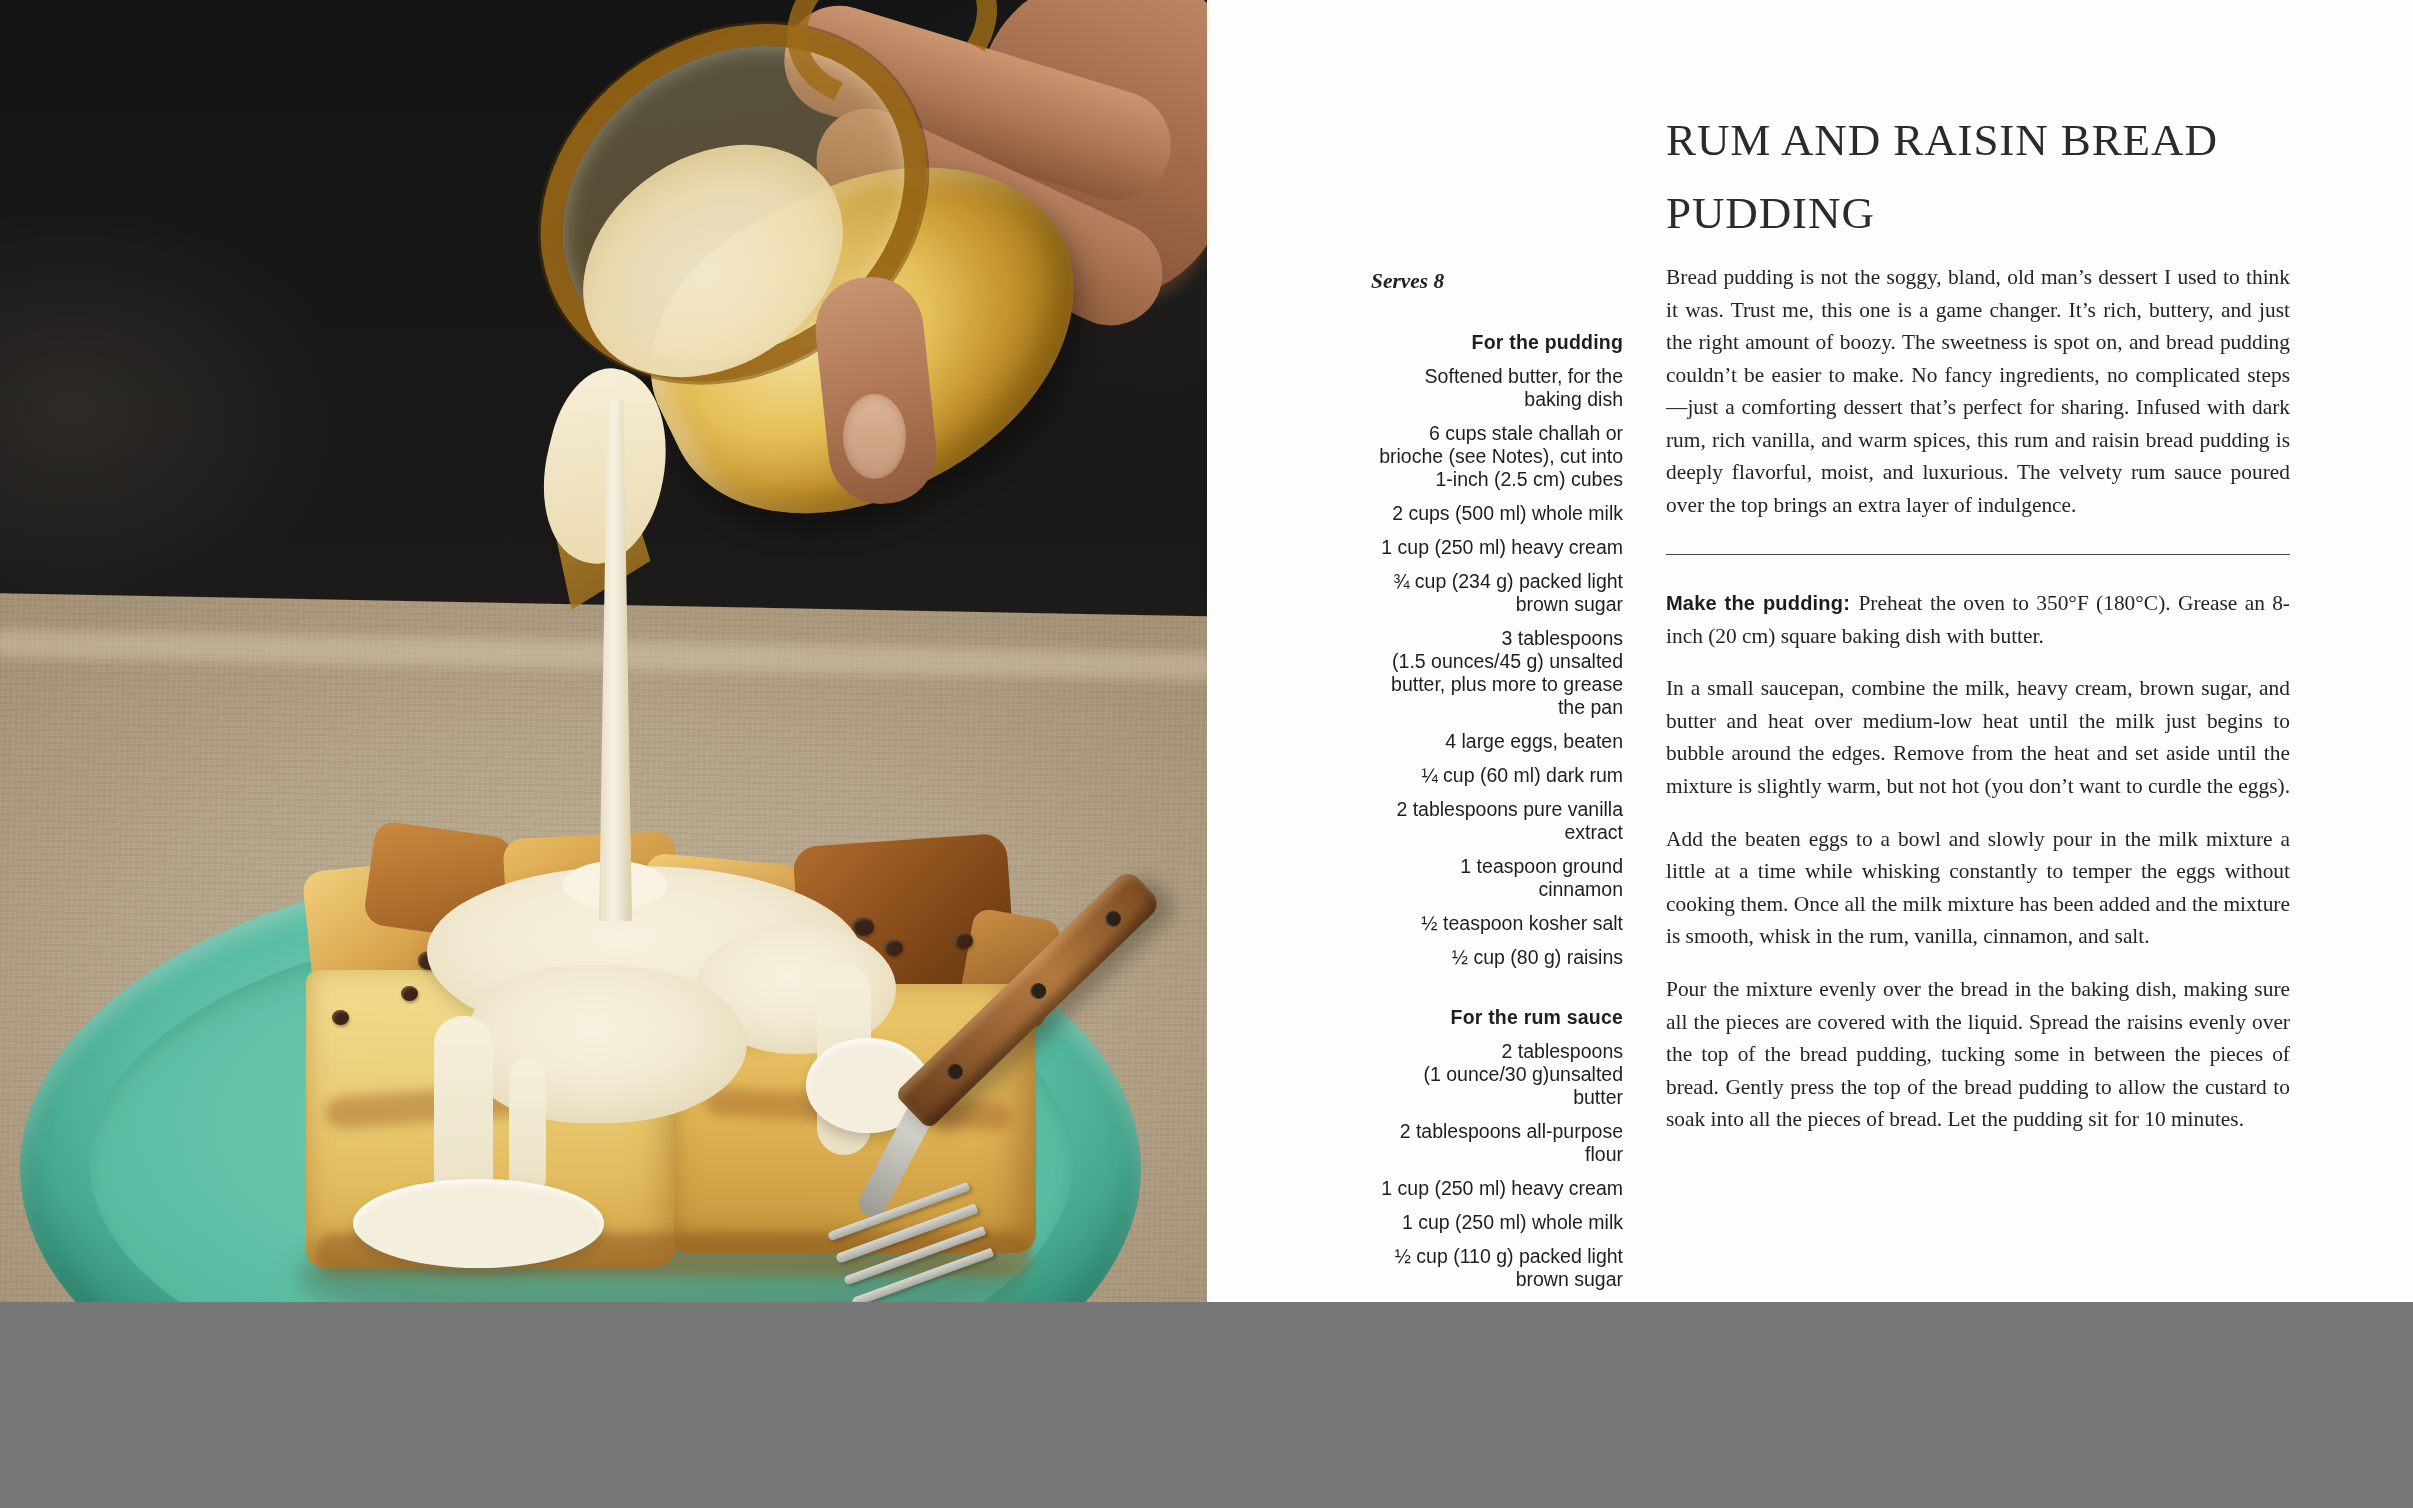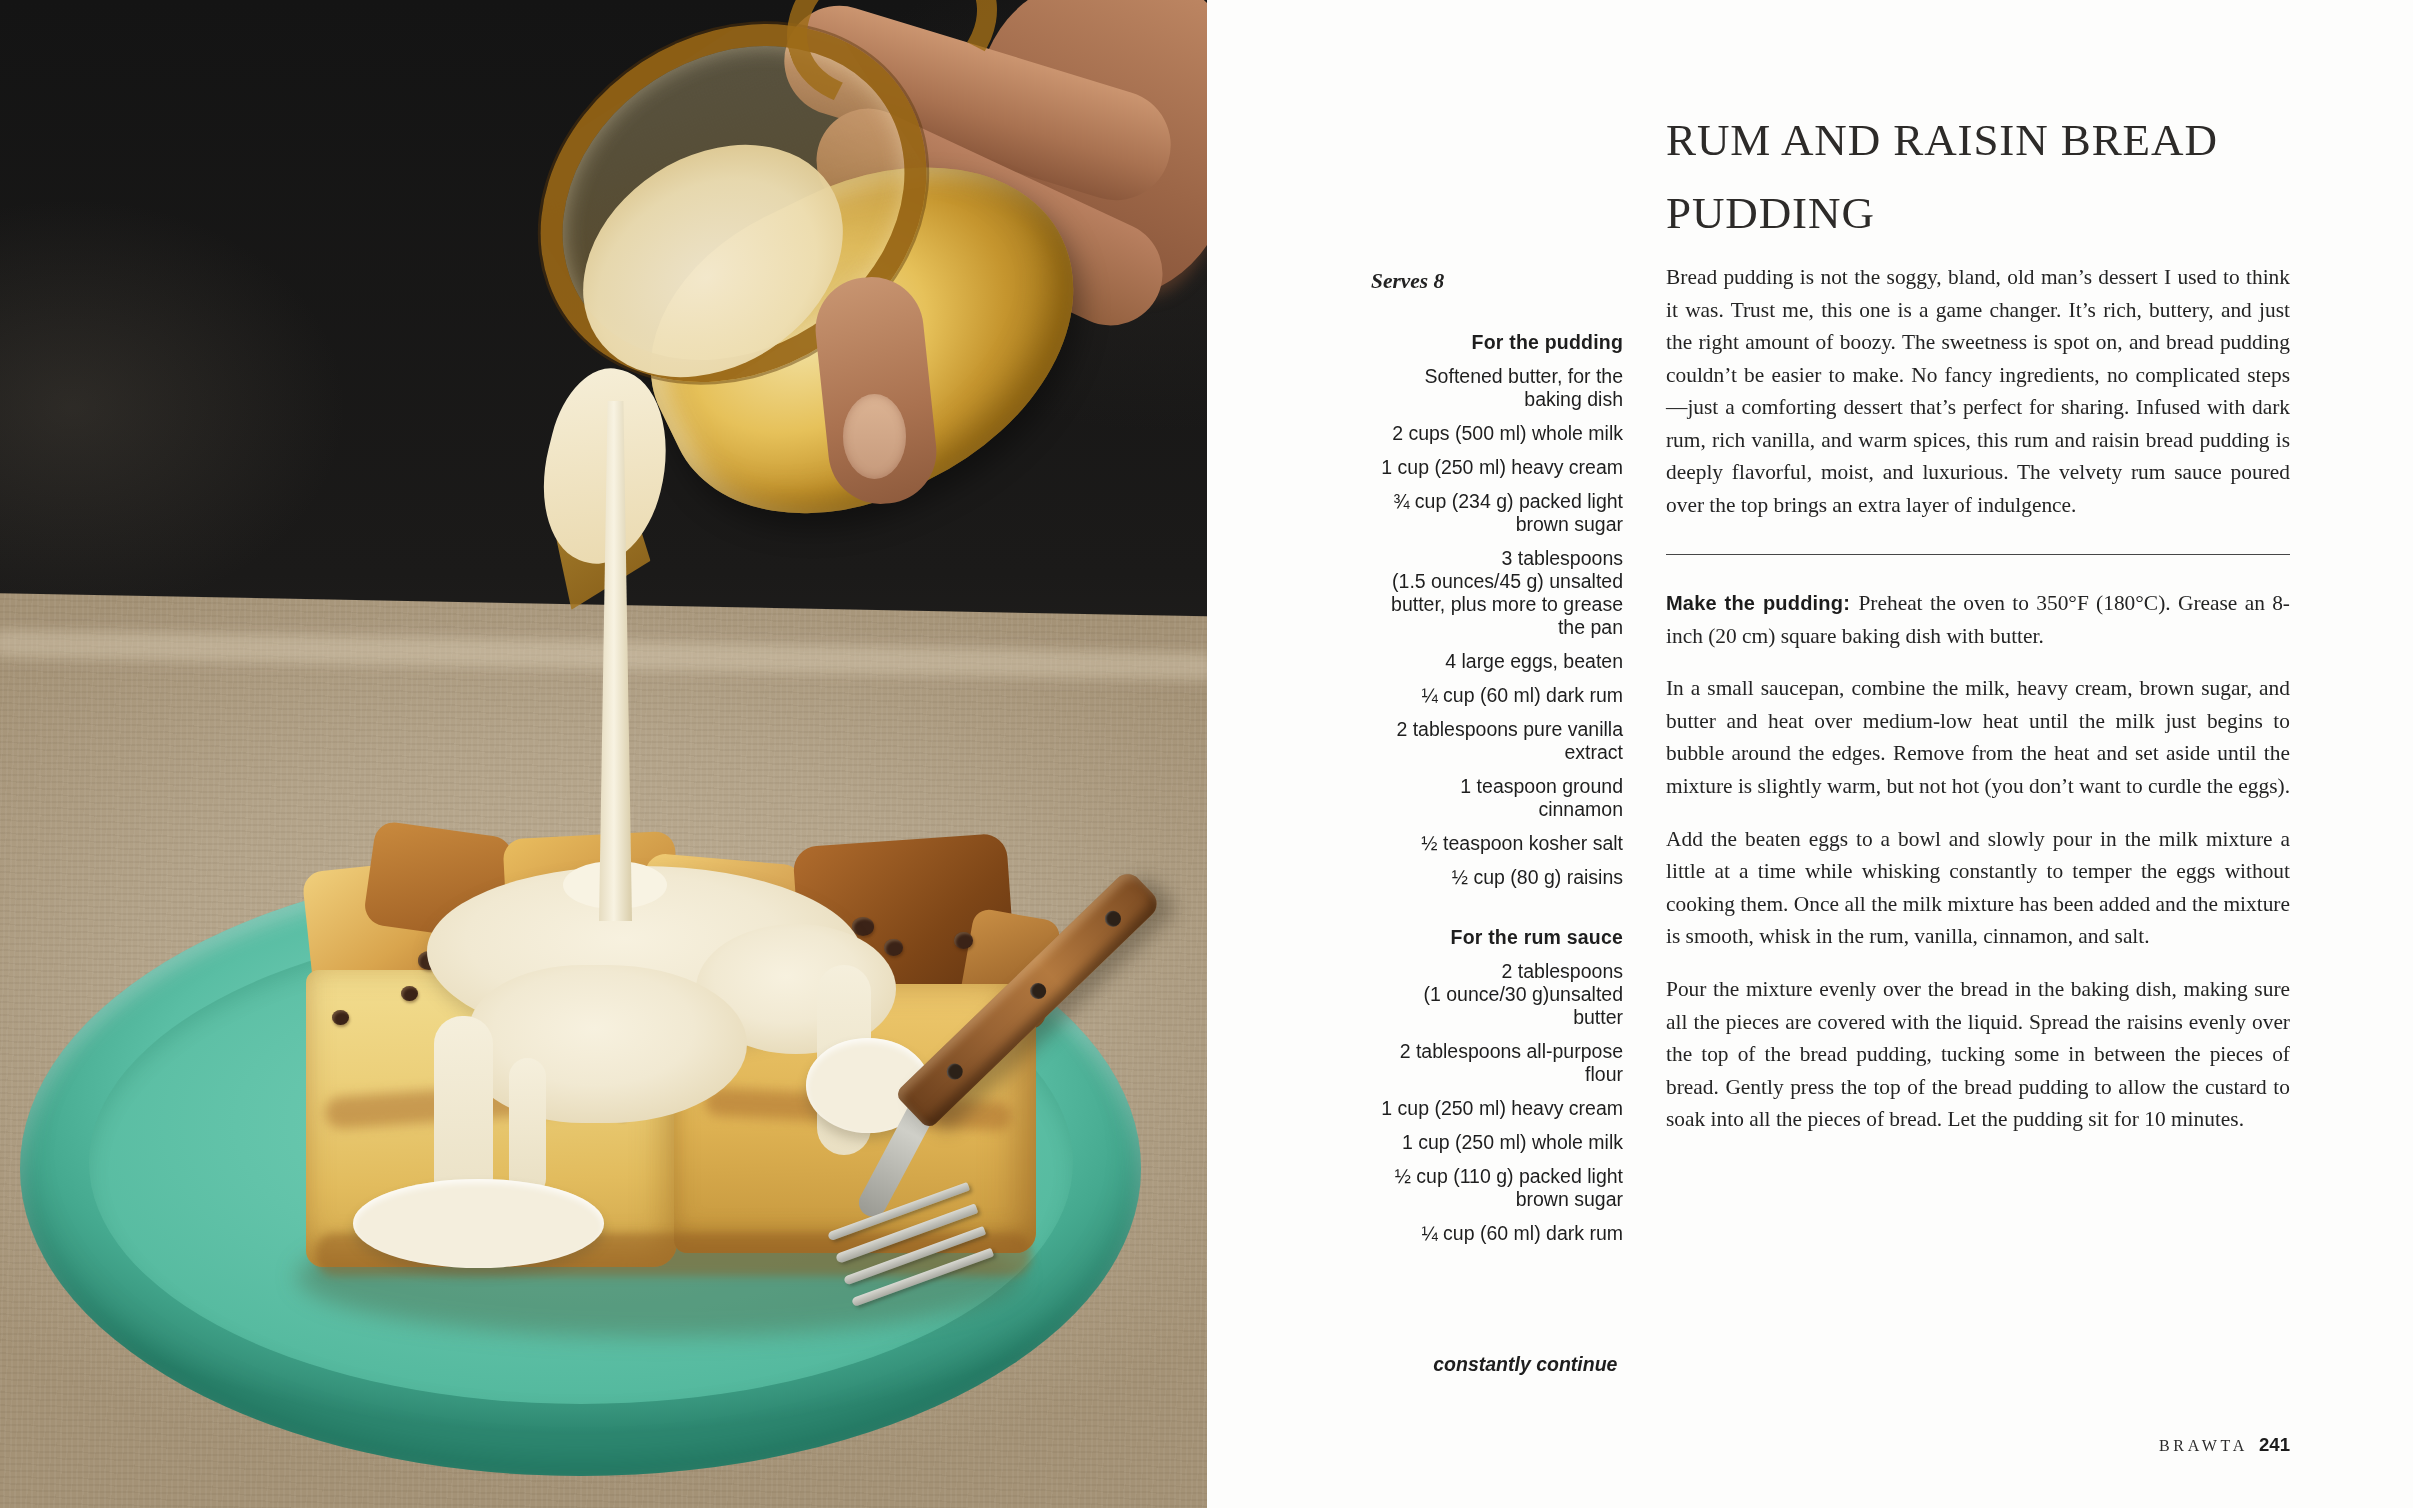--- a/index.html
+++ b/index.html
@@ -1,16 +1,16 @@
 <!DOCTYPE html>
 <html style="font-size:15px"><head>
 <meta charset="utf-8">
 <style>
   html,body{margin:0;padding:0;background:#777;}
-  .stage{position:relative;width:2413px;height:1508px;background:#fdfdfc;overflow:hidden;
+  .stage{position:relative;width:2413px;height:1302px;background:#fdfdfc;overflow:hidden;
          font-family:"Liberation Sans","DejaVu Sans",sans-serif;}
   .stage *{box-sizing:border-box;}
 
   
   .photo{position:absolute;left:0;top:0;width:1207px;height:1508px;overflow:hidden;
     background:
       radial-gradient(390px 297px at 6% 27%, rgba(118,108,92,.22), transparent 70%),
       radial-gradient(464px 334px at 96% 12%, rgba(62,56,50,.30), transparent 75%),
       linear-gradient(180deg,#141414 0%,#1b1a19 38%,#242220 52%,#2a2724 60%);}
   .table{position:absolute;left:-28px;top:605px;width:1281px;height:956px;transform:rotate(1.1deg);
@@ -237,20 +237,21 @@
 
   <div class="page">
 
     <h1 class="title">RUM AND RAISIN BREAD PUDDING</h1>
 
     <div class="serves">Serves 8</div>
 
     <div class="ingredients">
       <p class="ing-header">For the pudding</p>
       <p class="ing-item">Softened butter, for the baking dish</p>
+      <p class="ing-item">6 cups stale challah or brioche (see Notes), cut into 1-inch (2.5 cm) cubes</p>
       <p class="ing-item">2 cups (500 ml) whole milk</p>
       <p class="ing-item">1 cup (250 ml) heavy cream</p>
       <p class="ing-item">¾ cup (234 g) packed light brown sugar</p>
       <p class="ing-item">3 tablespoons (1.5&nbsp;ounces/45&nbsp;g) unsalted butter, plus more to grease the pan</p>
       <p class="ing-item">4 large eggs, beaten</p>
       <p class="ing-item">¼ cup (60 ml) dark rum</p>
       <p class="ing-item">2 tablespoons pure vanilla extract</p>
       <p class="ing-item">1 teaspoon ground cinnamon</p>
       <p class="ing-item">½ teaspoon kosher salt</p>
       <p class="ing-item">½ cup (80 g) raisins</p>

